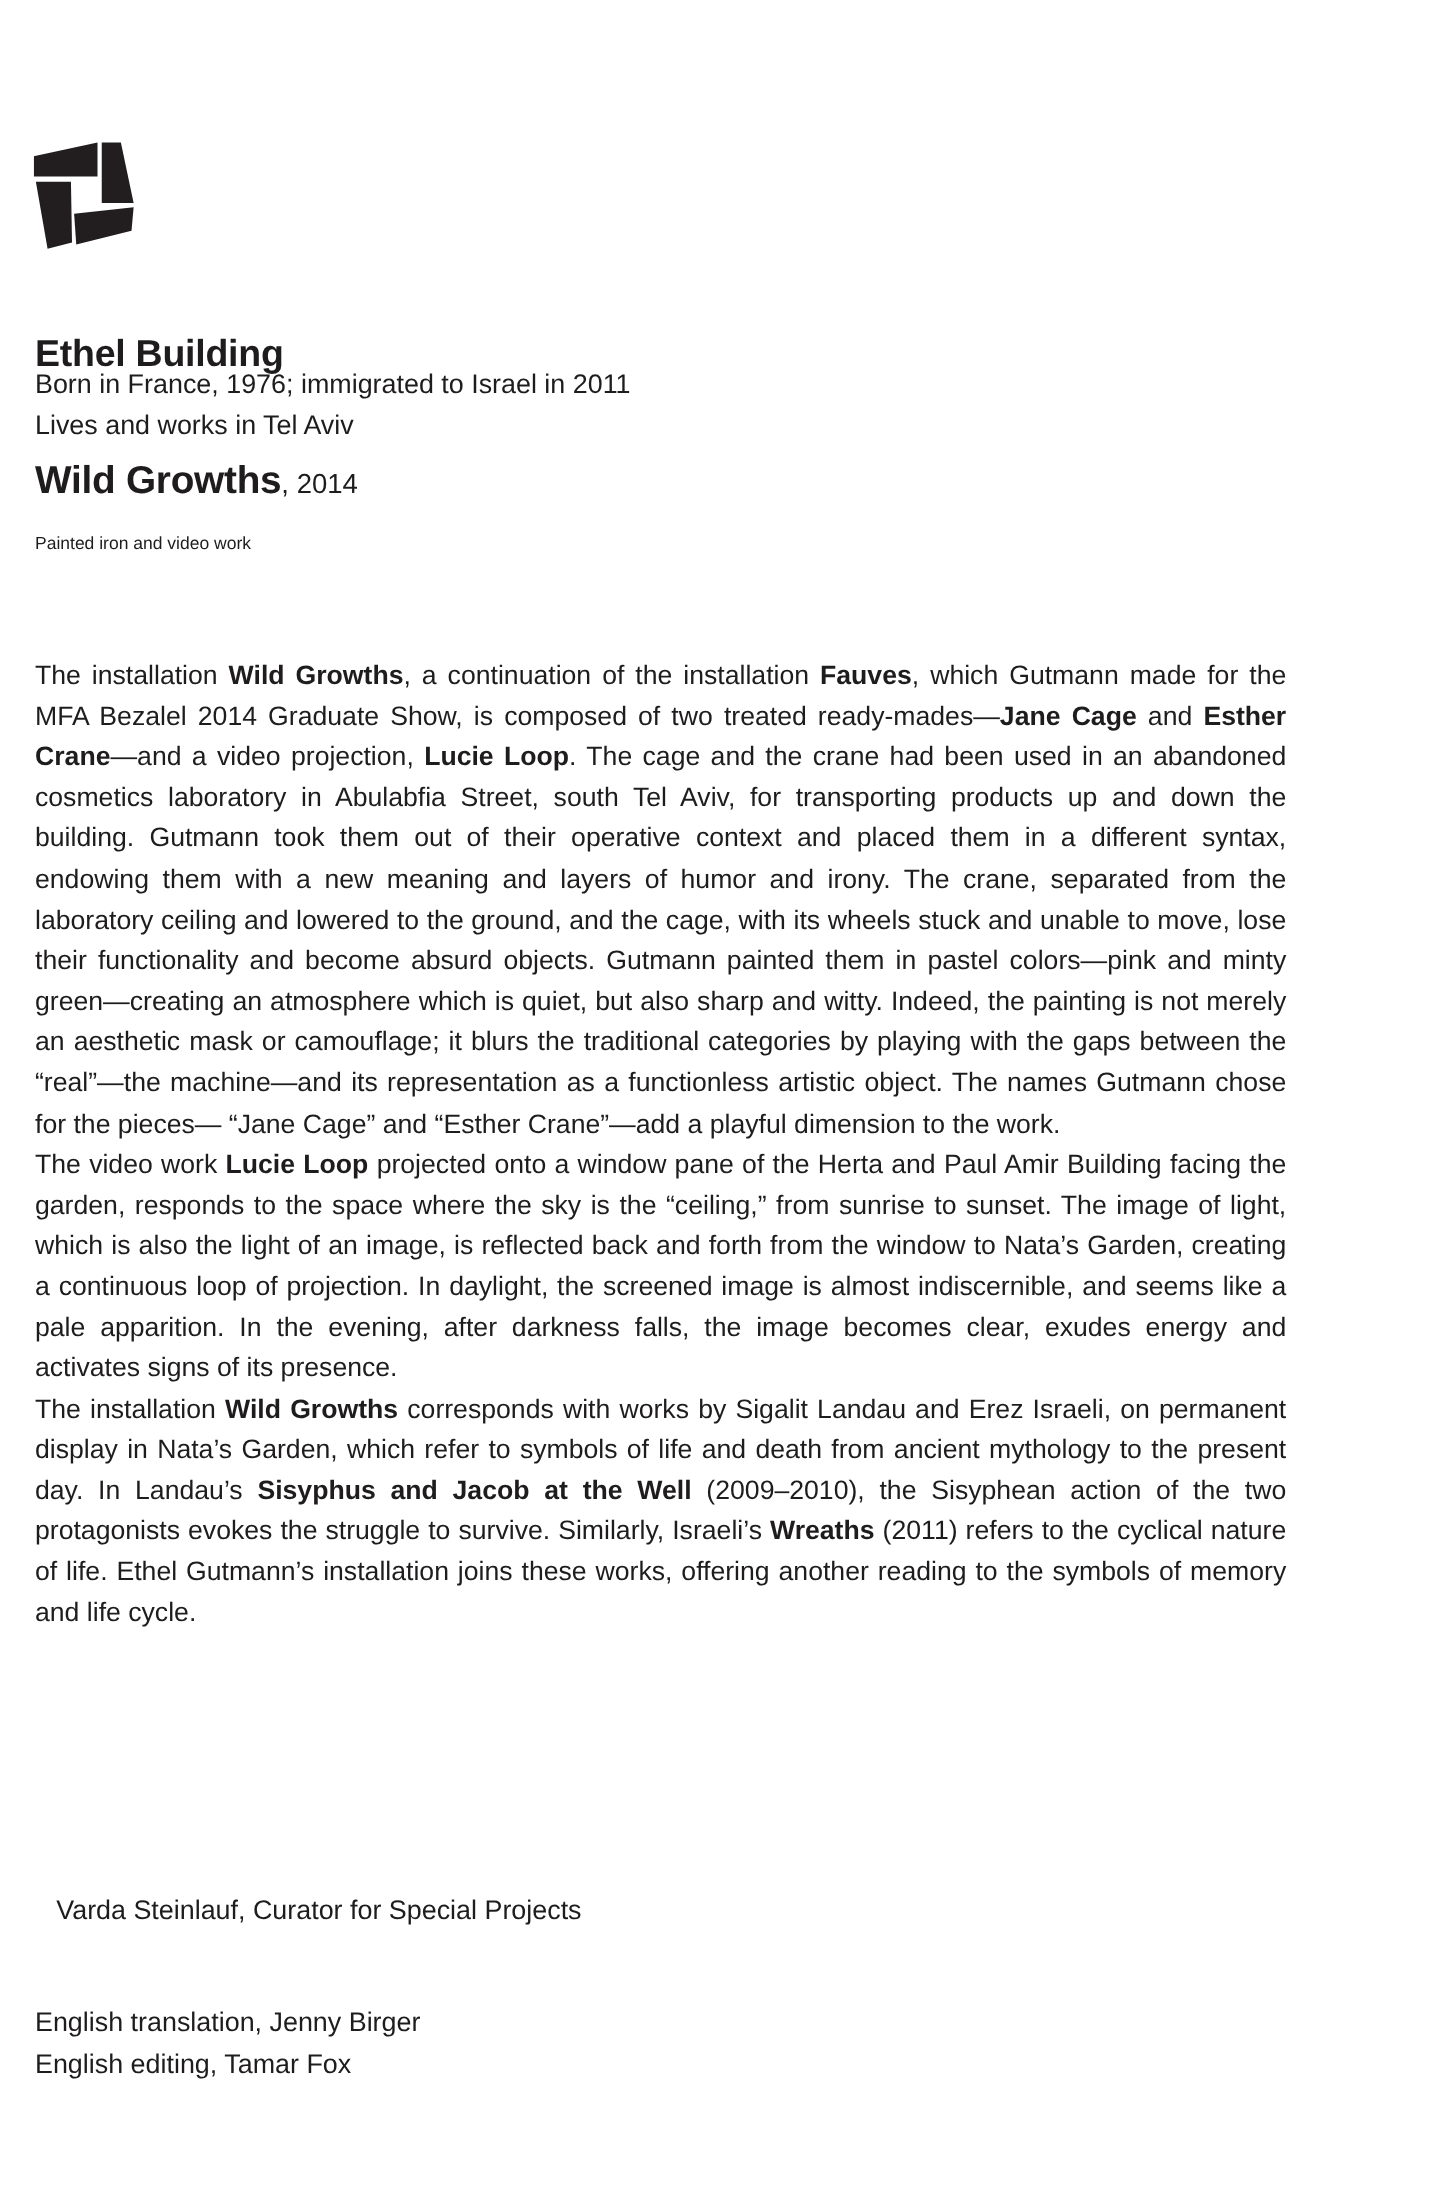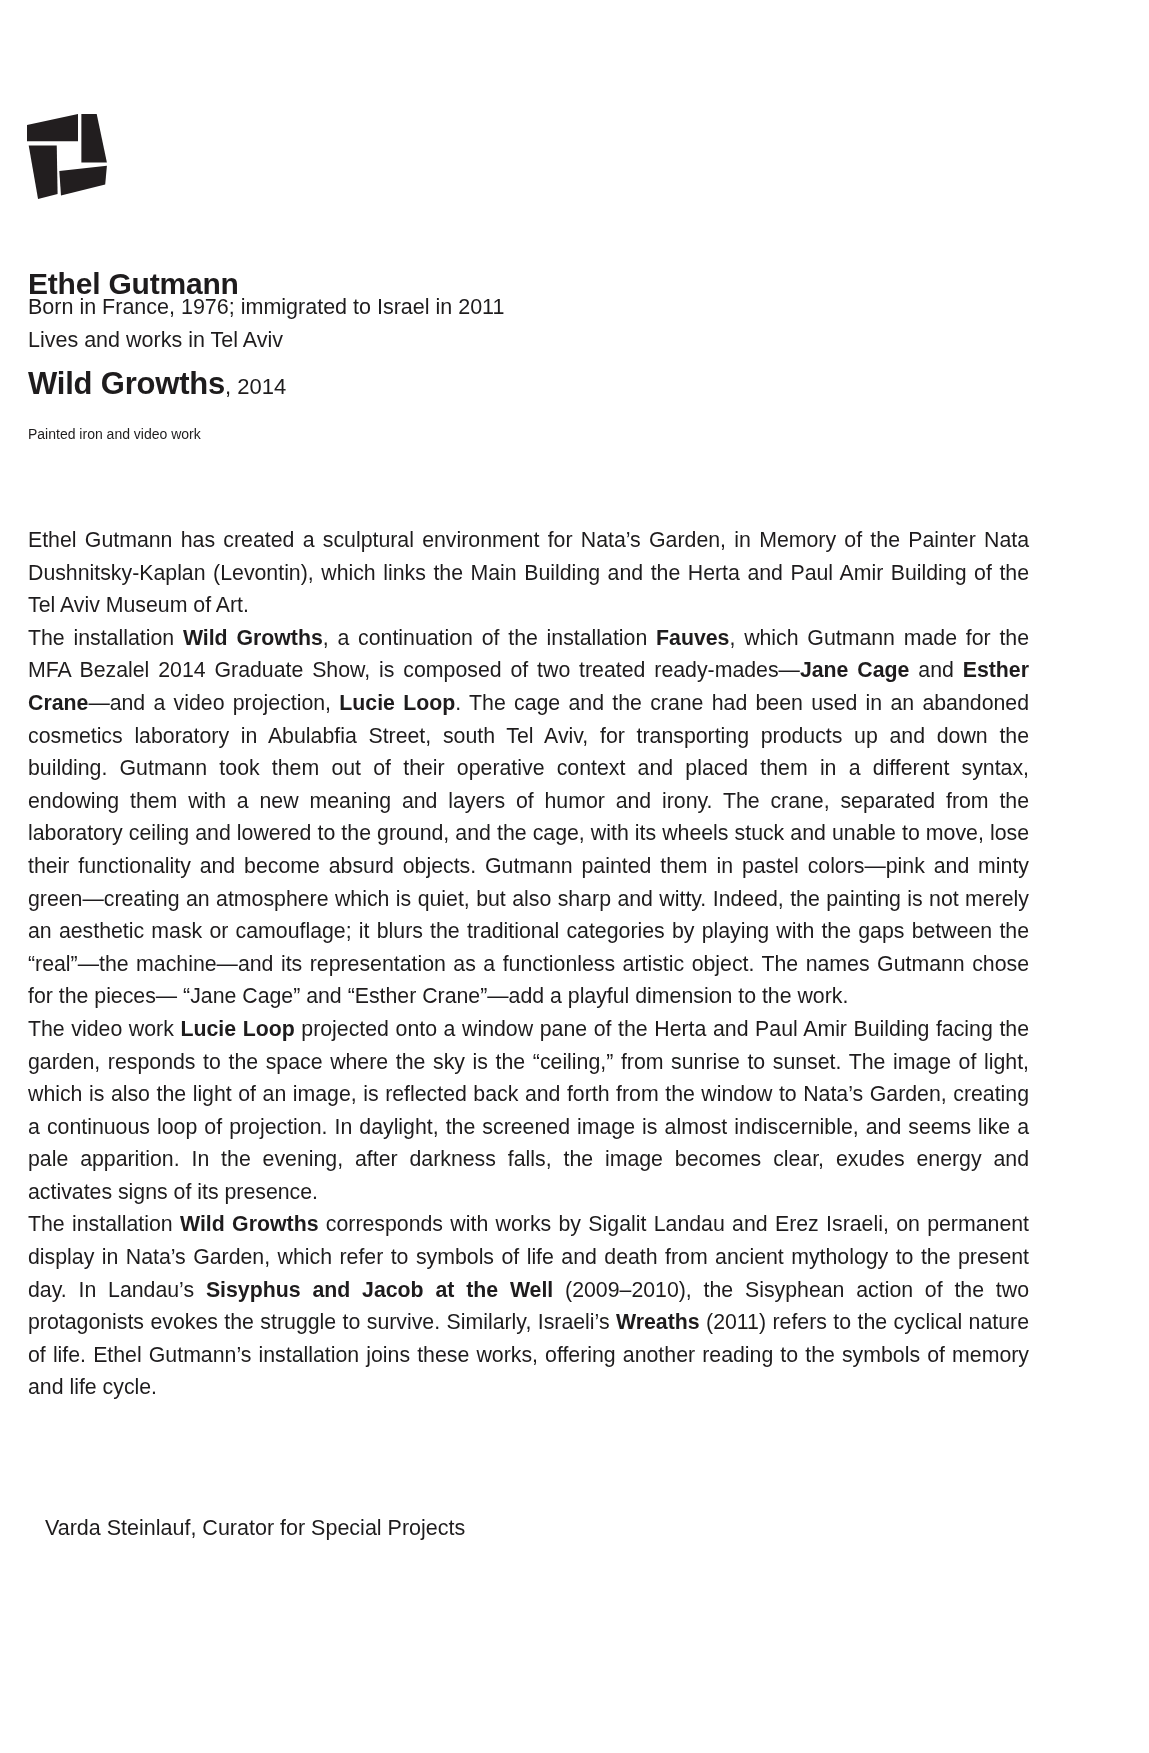--- a/index.html
+++ b/index.html
@@ -97,36 +97,39 @@
 
   <svg class="logo" viewBox="0 0 100 100" xmlns="http://www.w3.org/2000/svg" aria-hidden="true">
     <g fill="#221e1f">
       <polygon points="0,13 60,0 60,32 0,32"></polygon>
       <polygon points="64,0 82,0 94,57 64,57"></polygon>
       <polygon points="38,67 94,61 92,83 40,96"></polygon>
       <polygon points="2,37 35,37 36,94 13,100"></polygon>
     </g>
   </svg>
 
-  <h1 class="artist-name">Ethel Gutmann</h1>
+  <h1 class="artist-name">Ethel Building</h1>
 
   <div class="artist-bio">
     <div>Born in France, 1976; immigrated to Israel in 2011</div>
     <div>Lives and works in Tel Aviv</div>
   </div>
 
   <div class="work-line">
     <span class="work-title">Wild Growths</span><span>, 2014</span>
   </div>
 
   <div class="work-medium">Painted iron and video work</div>
 
   <div class="body-text">
-      <p><span>Ethel Gutmann has created a sculptural environment for Nata’s Garden, in Memory of the Painter Nata Dushnitsky-Kaplan (Levontin), which links the Main Building and the Herta and Paul Amir Building of the Tel Aviv Museum of Art.</span></p>
       <p><span>The installation </span><span class="b">Wild Growths</span><span>, a continuation of the installation </span><span class="b">Fauves</span><span>, which Gutmann made for the MFA Bezalel 2014 Graduate Show, is composed of two treated ready-mades—</span><span class="b">Jane Cage</span><span> and </span><span class="b">Esther Crane</span><span>—and a video projection, </span><span class="b">Lucie Loop</span><span>. The cage and the crane had been used in an abandoned cosmetics laboratory in Abulabfia Street, south Tel Aviv, for transporting products up and down the building. Gutmann took them out of their operative context and placed them in a different syntax, endowing them with a new meaning and layers of humor and irony. The crane, separated from the laboratory ceiling and lowered to the ground, and the cage, with its wheels stuck and unable to move, lose their functionality and become absurd objects. Gutmann painted them in pastel colors—pink and minty green—creating an atmosphere which is quiet, but also sharp and witty. Indeed, the painting is not merely an aesthetic mask or camouflage; it blurs the traditional categories by playing with the gaps between the “real”—the machine—and its representation as a functionless artistic object. The names Gutmann chose for the pieces— “Jane Cage” and “Esther Crane”—add a playful dimension to the work.</span></p>
       <p><span>The video work </span><span class="b">Lucie Loop</span><span> projected onto a window pane of the Herta and Paul Amir Building facing the garden, responds to the space where the sky is the “ceiling,” from sunrise to sunset. The image of light, which is also the light of an image, is reflected back and forth from the window to Nata’s Garden, creating a continuous loop of projection. In daylight, the screened image is almost indiscernible, and seems like a pale apparition. In the evening, after darkness falls, the image becomes clear, exudes energy and activates signs of its presence.</span></p>
       <p><span>The installation </span><span class="b">Wild Growths</span><span> corresponds with works by Sigalit Landau and Erez Israeli, on permanent display in Nata’s Garden, which refer to symbols of life and death from ancient mythology to the present day. In Landau’s </span><span class="b">Sisyphus and Jacob at the Well</span><span> (2009–2010), the Sisyphean action of the two protagonists evokes the struggle to survive. Similarly, Israeli’s </span><span class="b">Wreaths</span><span> (2011) refers to the cyclical nature of life. Ethel Gutmann’s installation joins these works, offering another reading to the symbols of memory and life cycle.</span></p>
     </div>
 
   <div class="curator">Varda Steinlauf, Curator for Special Projects</div>
 
+  <div class="credits">
+    <div>English translation, Jenny Birger</div>
+    <div>English editing, Tamar Fox</div>
+  </div>
 
 </div>
 
 </body></html>

